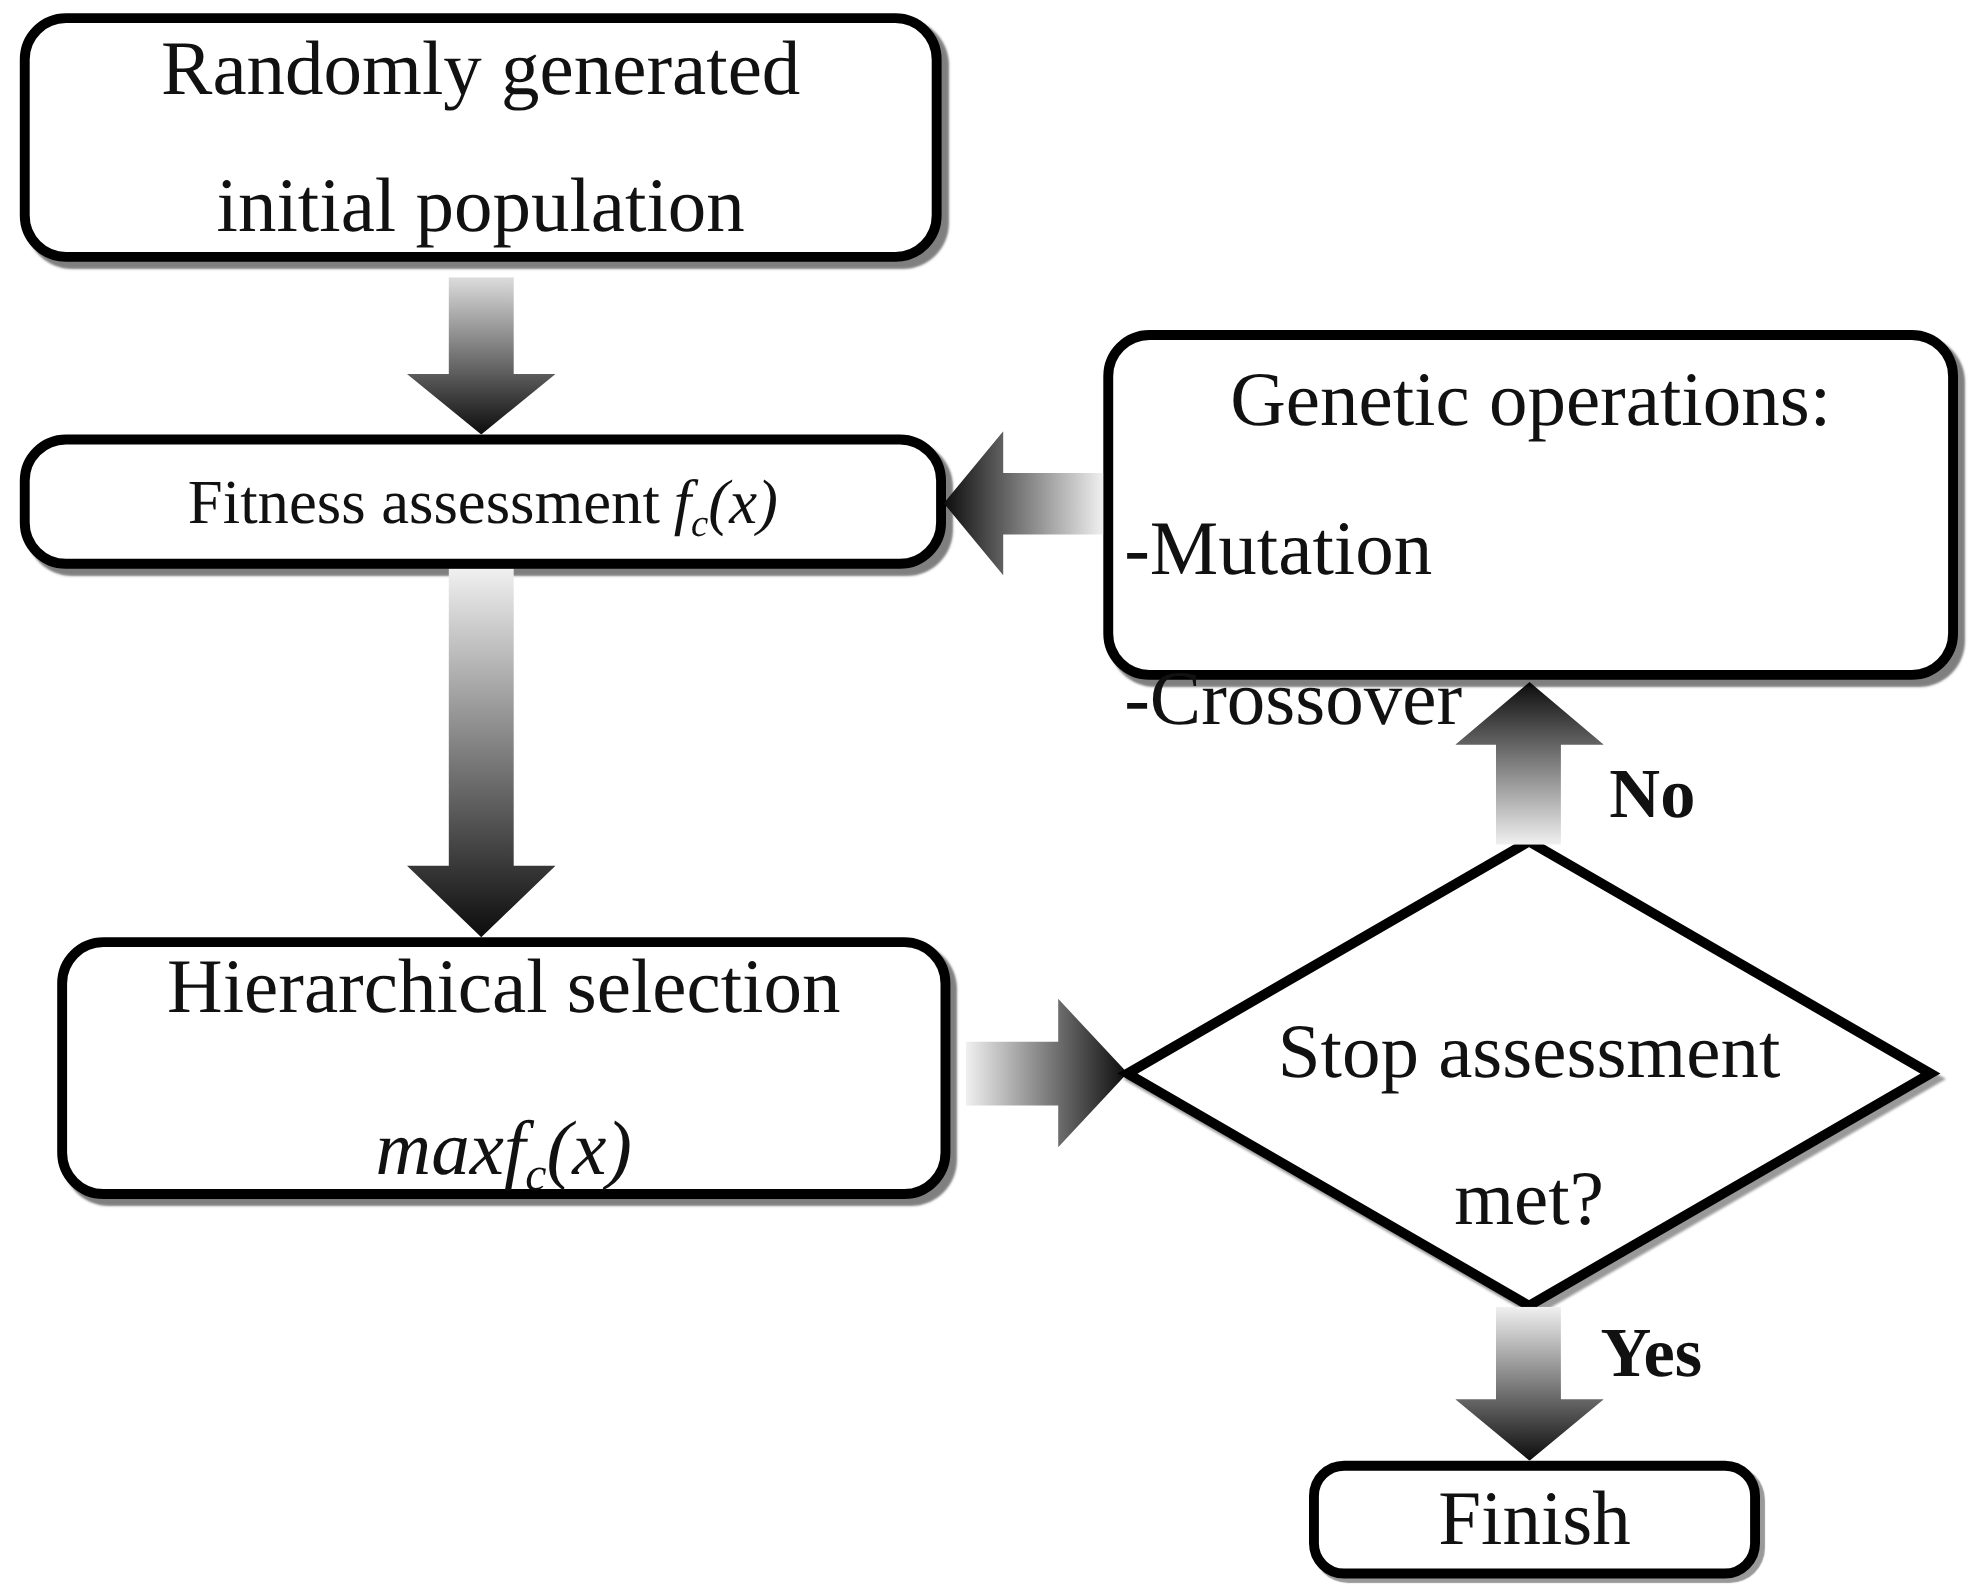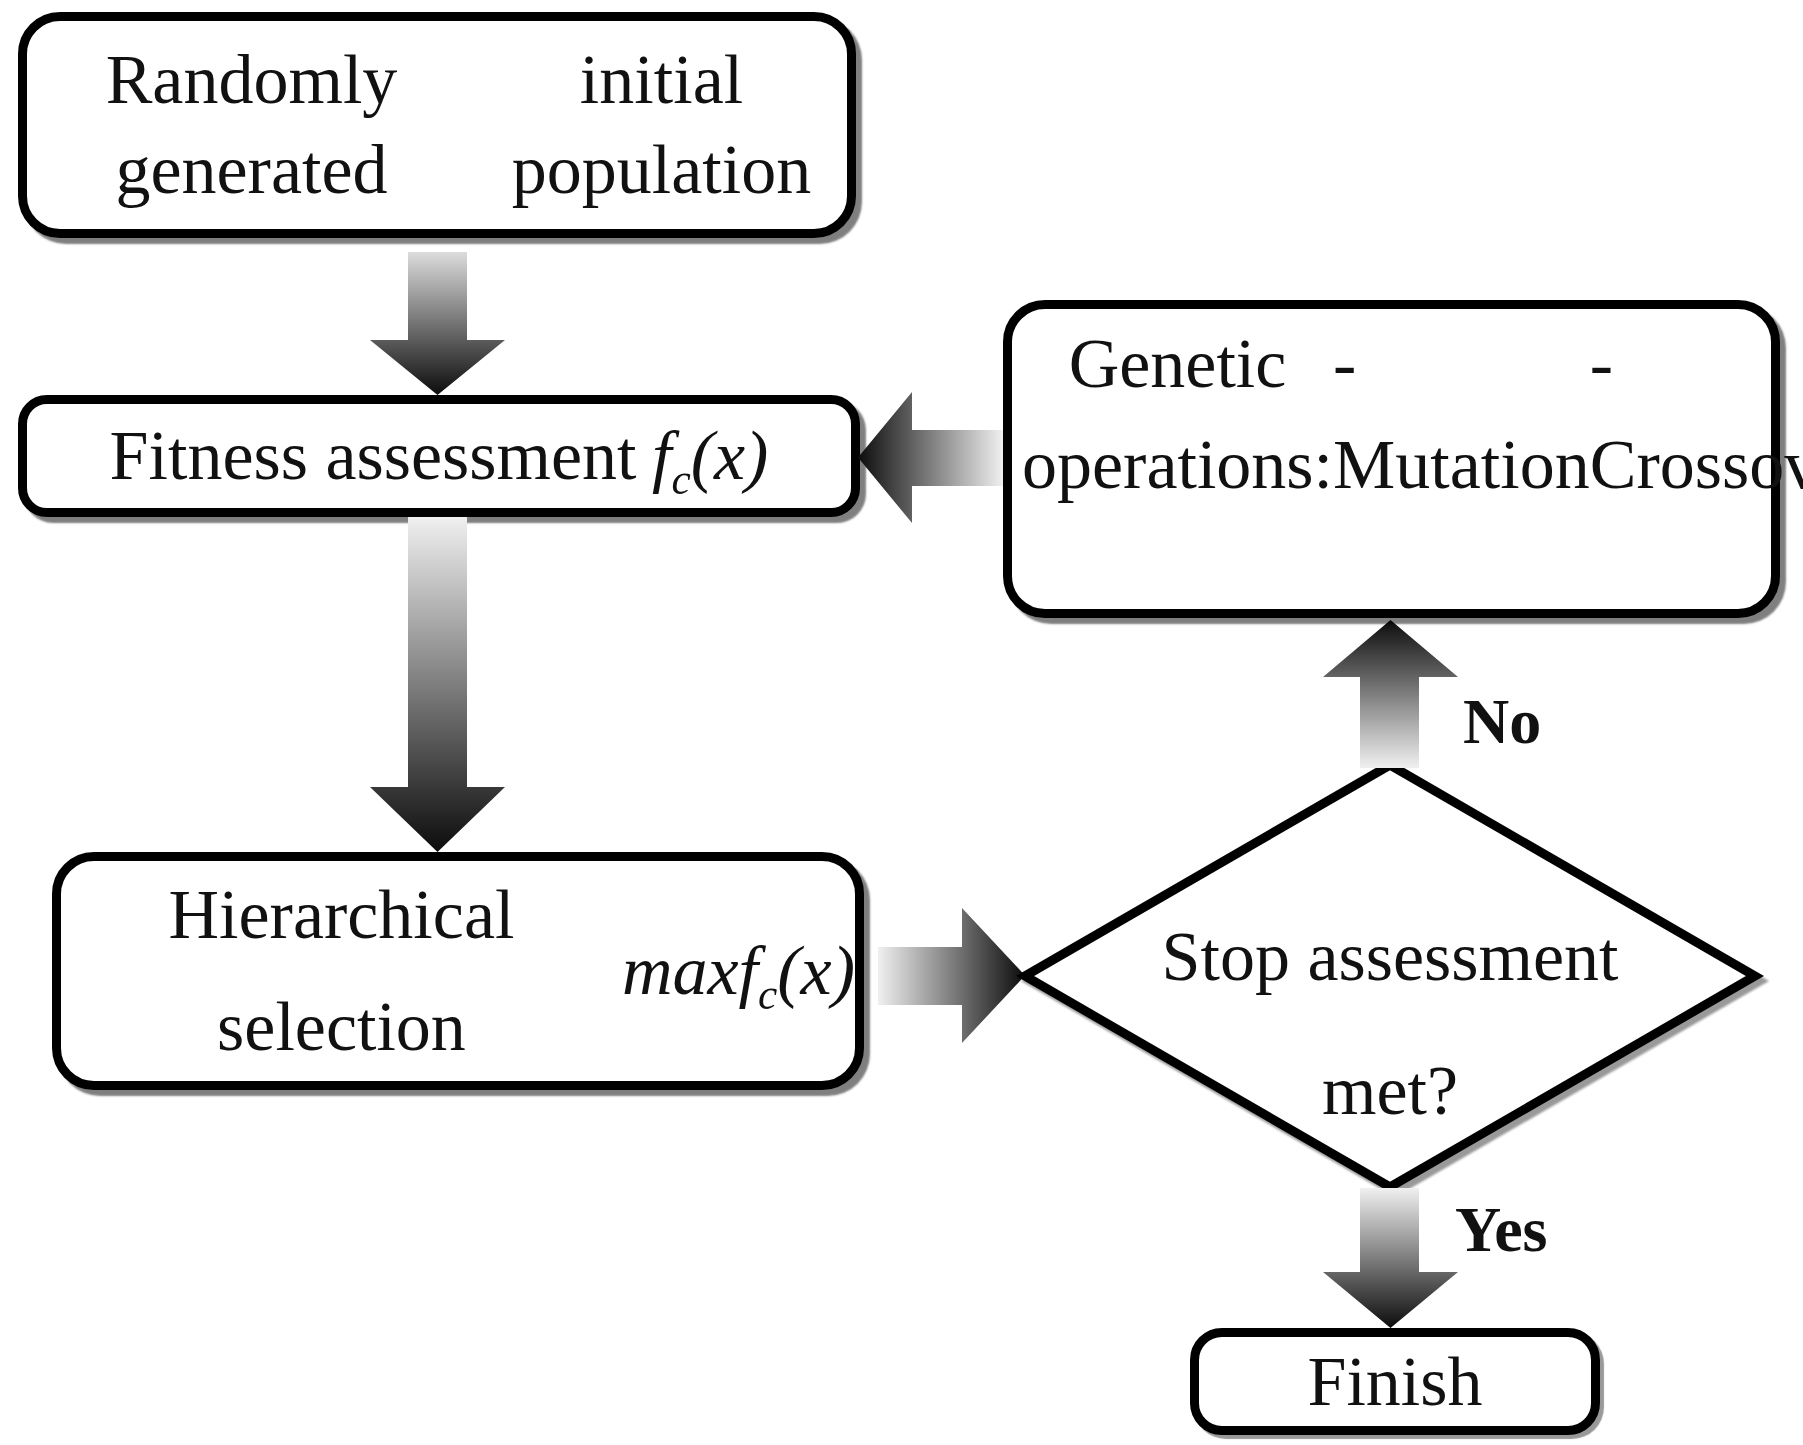--- a/index.html
+++ b/index.html
@@ -12,27 +12,28 @@
     overflow:hidden;
   }
   * { box-sizing:border-box; }
 
   .box {
     position:absolute;
     background:#ffffff;
     border:9px solid #000000;
     border-radius:42px;
     box-shadow:6px 6px 2px rgba(0,0,0,0.50);
-    display:flex; flex-direction:row;
+    display:flex; flex-direction:column;
     align-items:center; justify-content:center;
     text-align:center;
+    gap:35px;
   }
 
   #box-initial  { left:18px;  top:12px;  width:838px; height:226px; font-size:70px; line-height:90px; }
-  #box-fitness  { left:18px;  top:395px; width:842px; height:122px; font-size:70px;border-radius:29px; }
+  #box-fitness  { left:18px;  top:395px; width:842px; height:122px; font-size:57px; }
   #box-hier     { left:52px;  top:852px; width:812px; height:238px; font-size:70px; line-height:112px; }
   #box-genetic  {
     left:1003px; top:300px; width:777px; height:318px;
     font-size:70px; line-height:101px;
     align-items:stretch; justify-content:space-between;
     padding:4px 10px 0 10px;
   }
   #box-genetic .g-title { text-align:center; }
   #box-genetic .g-item  { text-align:left; }
 

